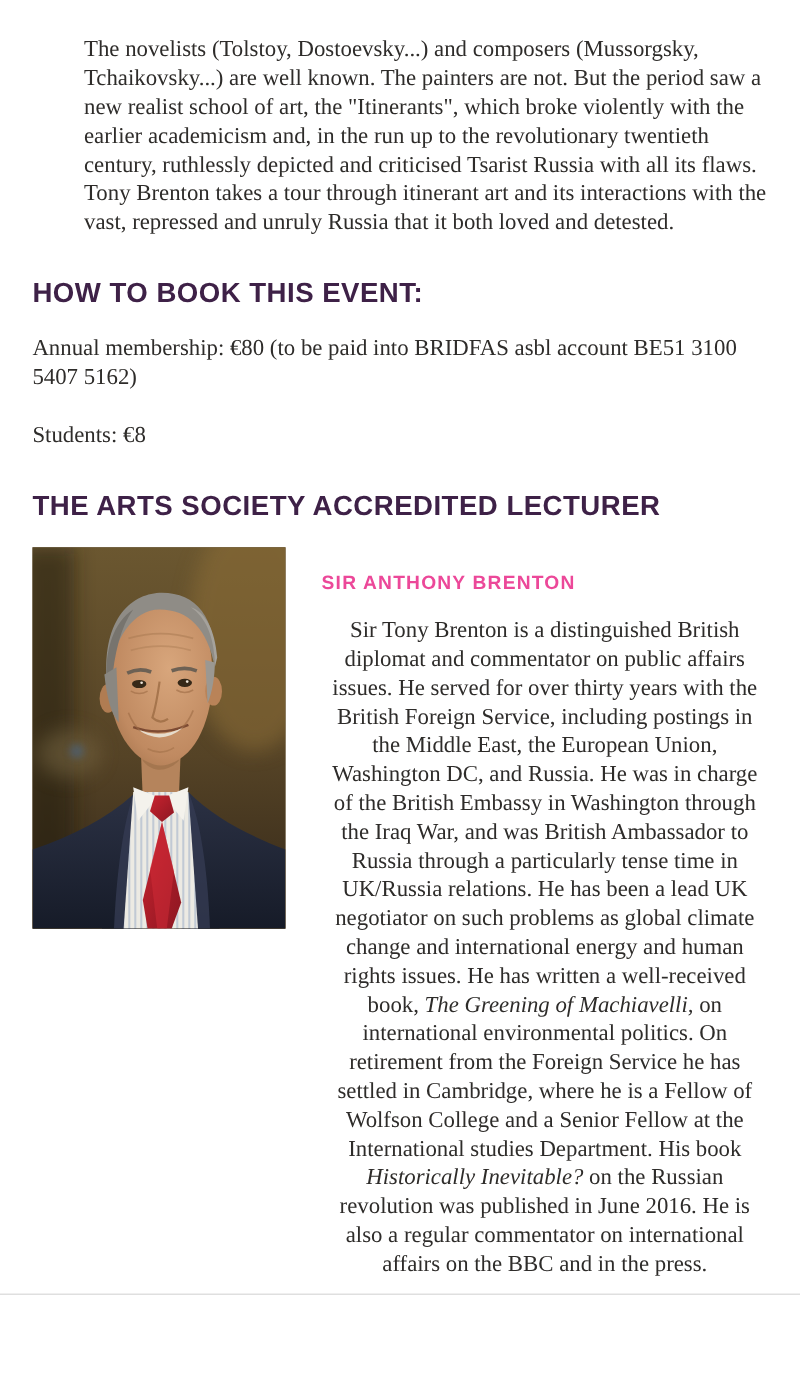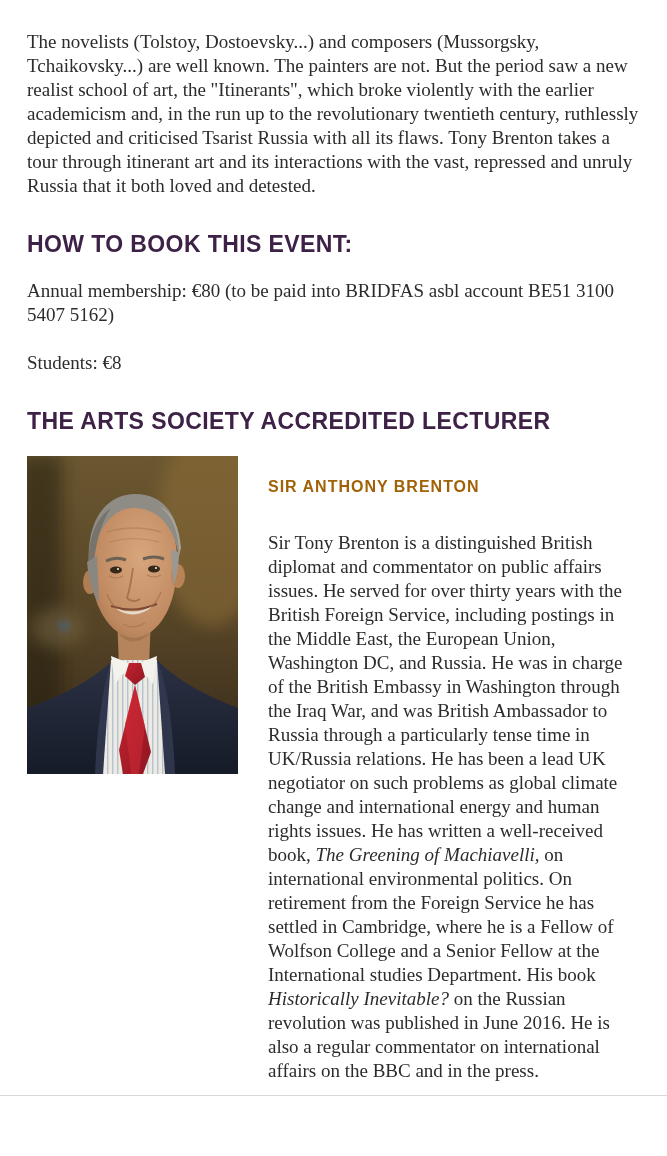--- a/index.html
+++ b/index.html
@@ -10,21 +10,21 @@
     padding: 30px 27px 4px 27px;
     font-family: "Liberation Serif", serif;
     color: #2e2c2a;
     position: relative;
   }
   p.body-text {
     font-size: 19px;
     line-height: 24px;
     color: #2e2c2a;
   }
-  .intro { margin-bottom: 0; }
+  .intro { margin-bottom: 0; margin-left: 43px; }
   h2.section-heading {
     font-family: "Liberation Sans", sans-serif;
     font-weight: 700;
     font-size: 23px;
     line-height: 25px;
     letter-spacing: 0.4px;
     color: #3e2147;
     margin-top: 34px;
     margin-bottom: 22px;
   }
@@ -47,26 +47,27 @@
     flex: 1 1 auto;
     padding-left: 30px;
     padding-top: 22px;
   }
   h3.lecturer-name {
     font-family: "Liberation Sans", sans-serif;
     font-weight: 700;
     font-size: 16px;
     line-height: 18px;
     letter-spacing: 1px;
-    color: #a16207;
+    color: #ec4899;
   }
   .bio {
-    margin-top: 35px;
+    margin-top: 18px;
     font-size: 18.5px;
     line-height: 24px;
+    text-align: center;
   }
   .bio i { font-style: italic; }
   hr.bottom-divider {
     border: none;
     border-top: 1px solid #d8d8d8;
     margin-top: 12px;
     margin-left: -27px;
     margin-right: -27px;
   }
 </style>

